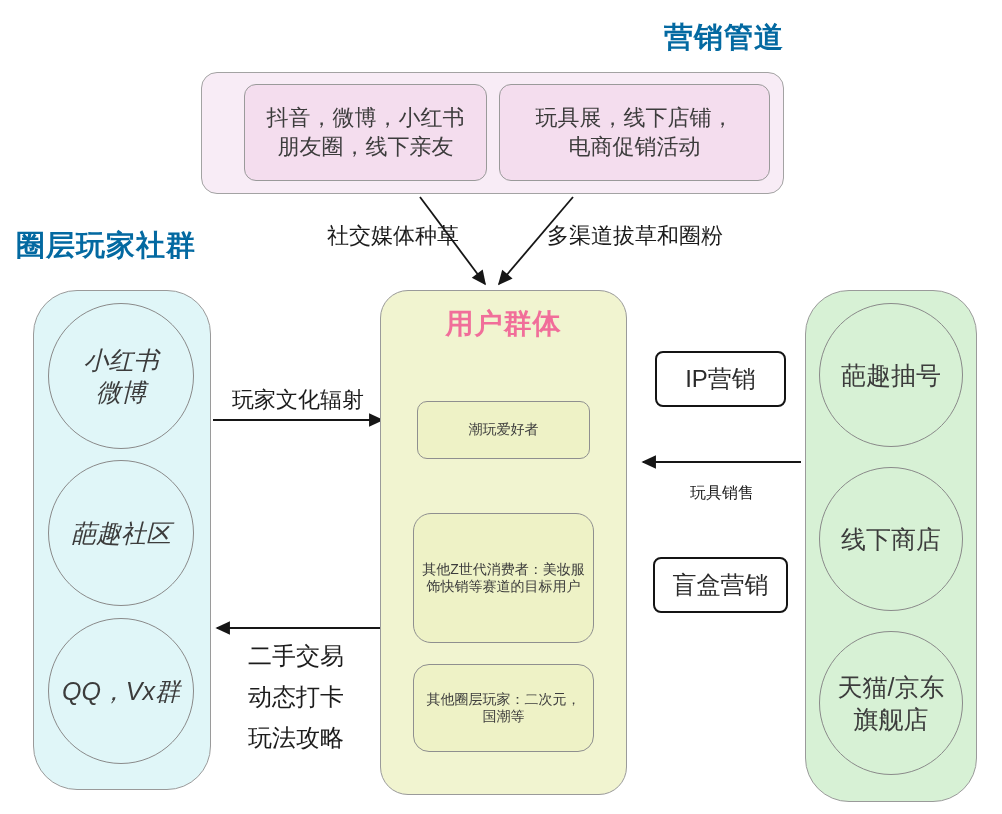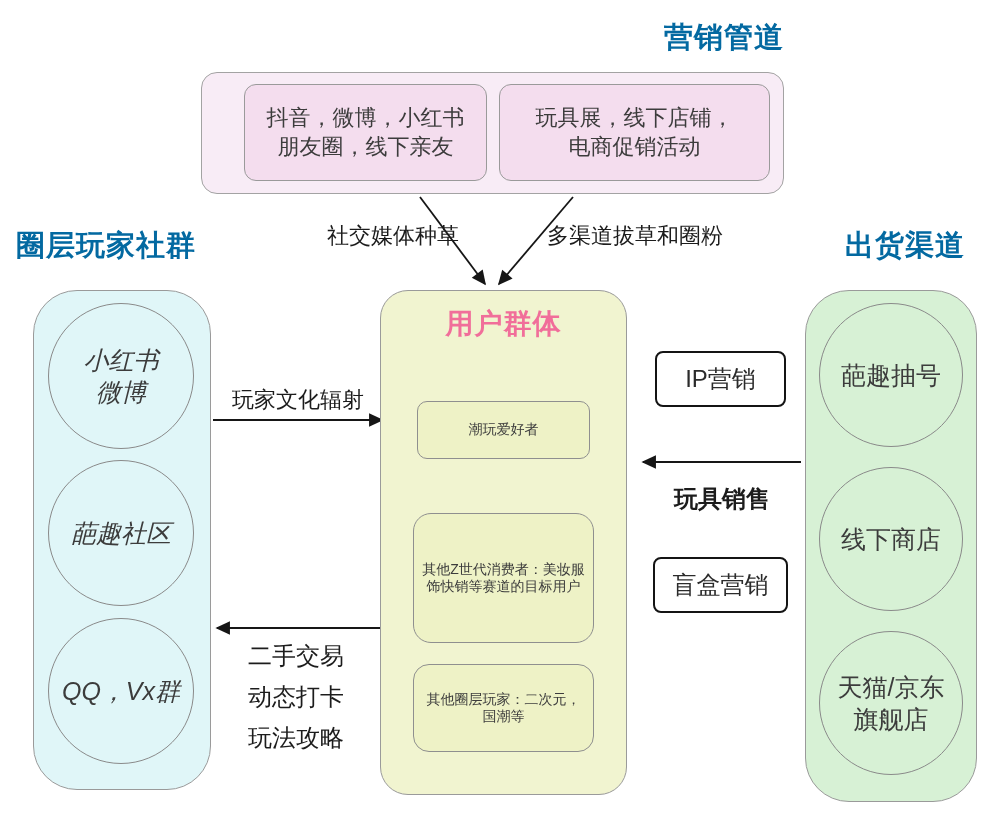--- a/index.html
+++ b/index.html
@@ -134,21 +134,21 @@
   .flow-label {
     position: absolute;
     font-size: 22px;
     color: #1c1c1c;
     text-align: center;
     white-space: nowrap;
   }
   .fl-seeding   { left: 323px; top: 221px; width: 140px; }
   .fl-multi     { left: 545px; top: 221px; width: 180px; }
   .fl-radiation { left: 222px; top: 385px; width: 152px; }
-  .fl-sales     { left: 670px; top: 483px; width: 104px; font-size: 24px; font-weight: bold; }
+  .fl-sales     { left: 670px; top: 483px; width: 104px; font-size: 16px; }
 
   .secondary-flows {
     position: absolute;
     left: 248px; top: 640px;
     display: flex;
     flex-direction: column;
     gap: 9px;
     font-size: 24px;
     color: #1c1c1c;
   }
@@ -175,21 +175,20 @@
     </defs>
     <line x1="420" y1="197" x2="485" y2="284" marker-end="url(#arrowhead)"></line>
     <line x1="573" y1="197" x2="499" y2="284" marker-end="url(#arrowhead)"></line>
     <line x1="213" y1="420" x2="382" y2="420" marker-end="url(#arrowhead)"></line>
     <line x1="387" y1="628" x2="217" y2="628" marker-end="url(#arrowhead)"></line>
     <line x1="801" y1="462" x2="643" y2="462" marker-end="url(#arrowhead)"></line>
   </svg>
 
   <div class="sec-title t-marketing">营销管道</div>
   <div class="sec-title t-community">圈层玩家社群</div>
-  <div class="sec-title t-shipping">出货渠道</div>
 
   <div class="abs pink-outer">
     <div class="pink-inner cflex mi-0">抖音，微博，小红书
 朋友圈，线下亲友</div>
     <div class="pink-inner cflex mi-1">玩具展，线下店铺，
 电商促销活动</div>
   </div>
 
   <div class="flow-label fl-seeding">社交媒体种草</div>
   <div class="flow-label fl-multi">多渠道拔草和圈粉</div>

